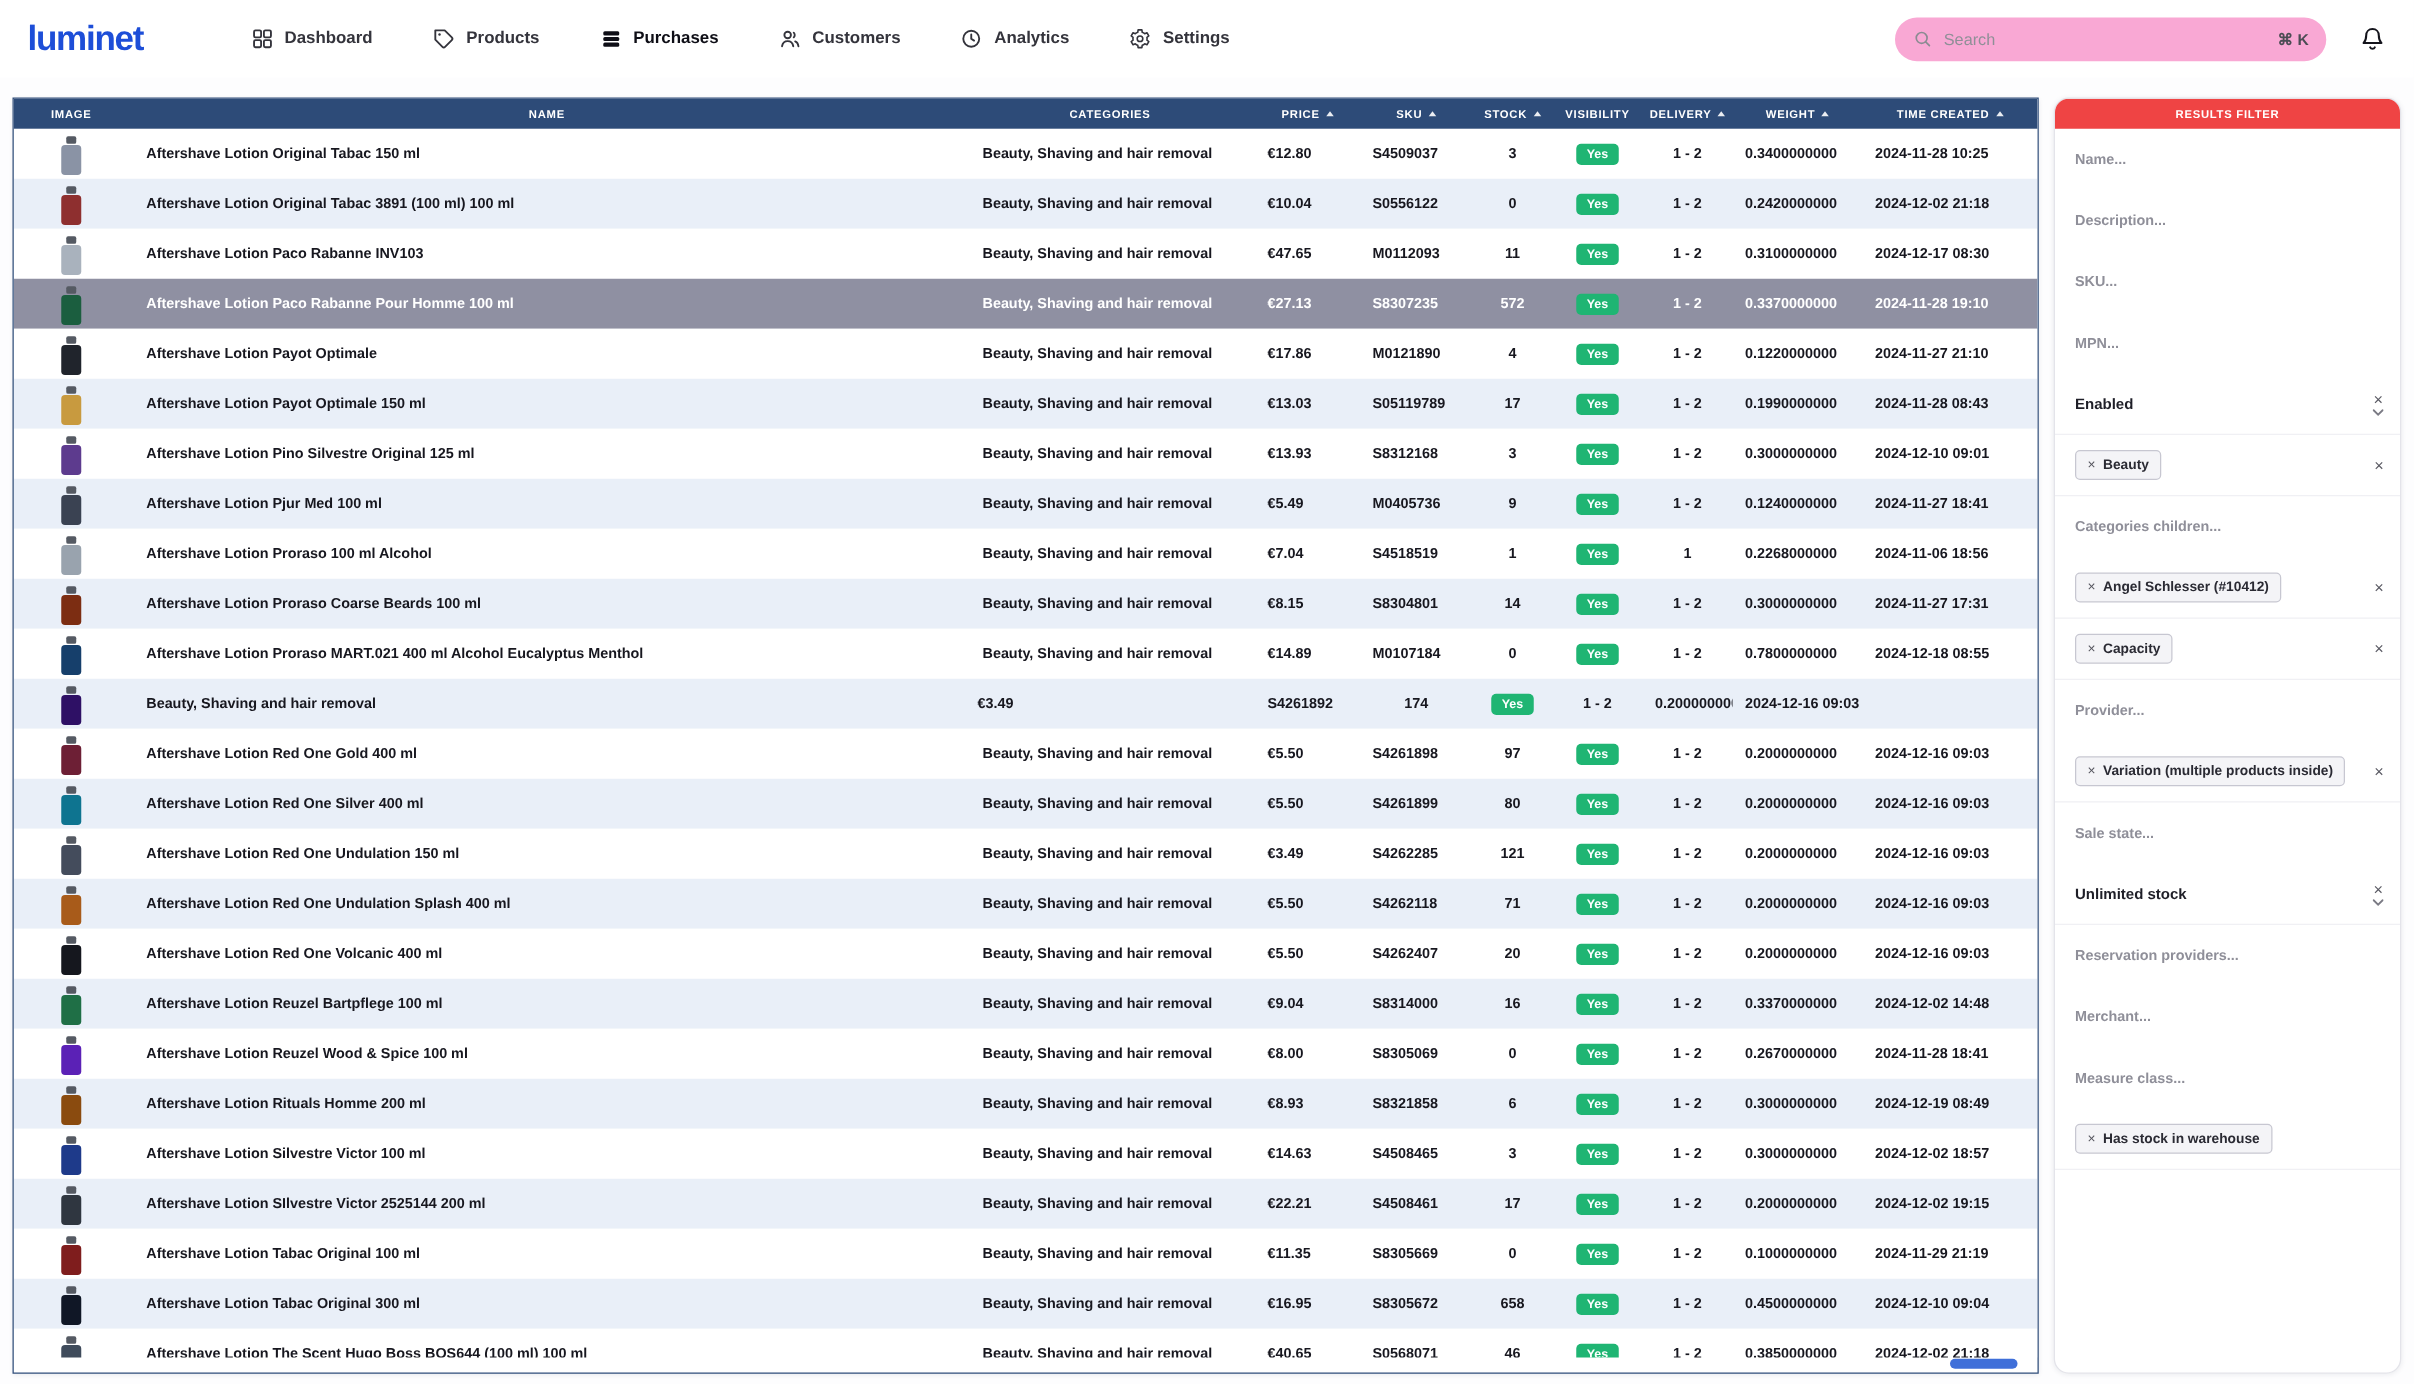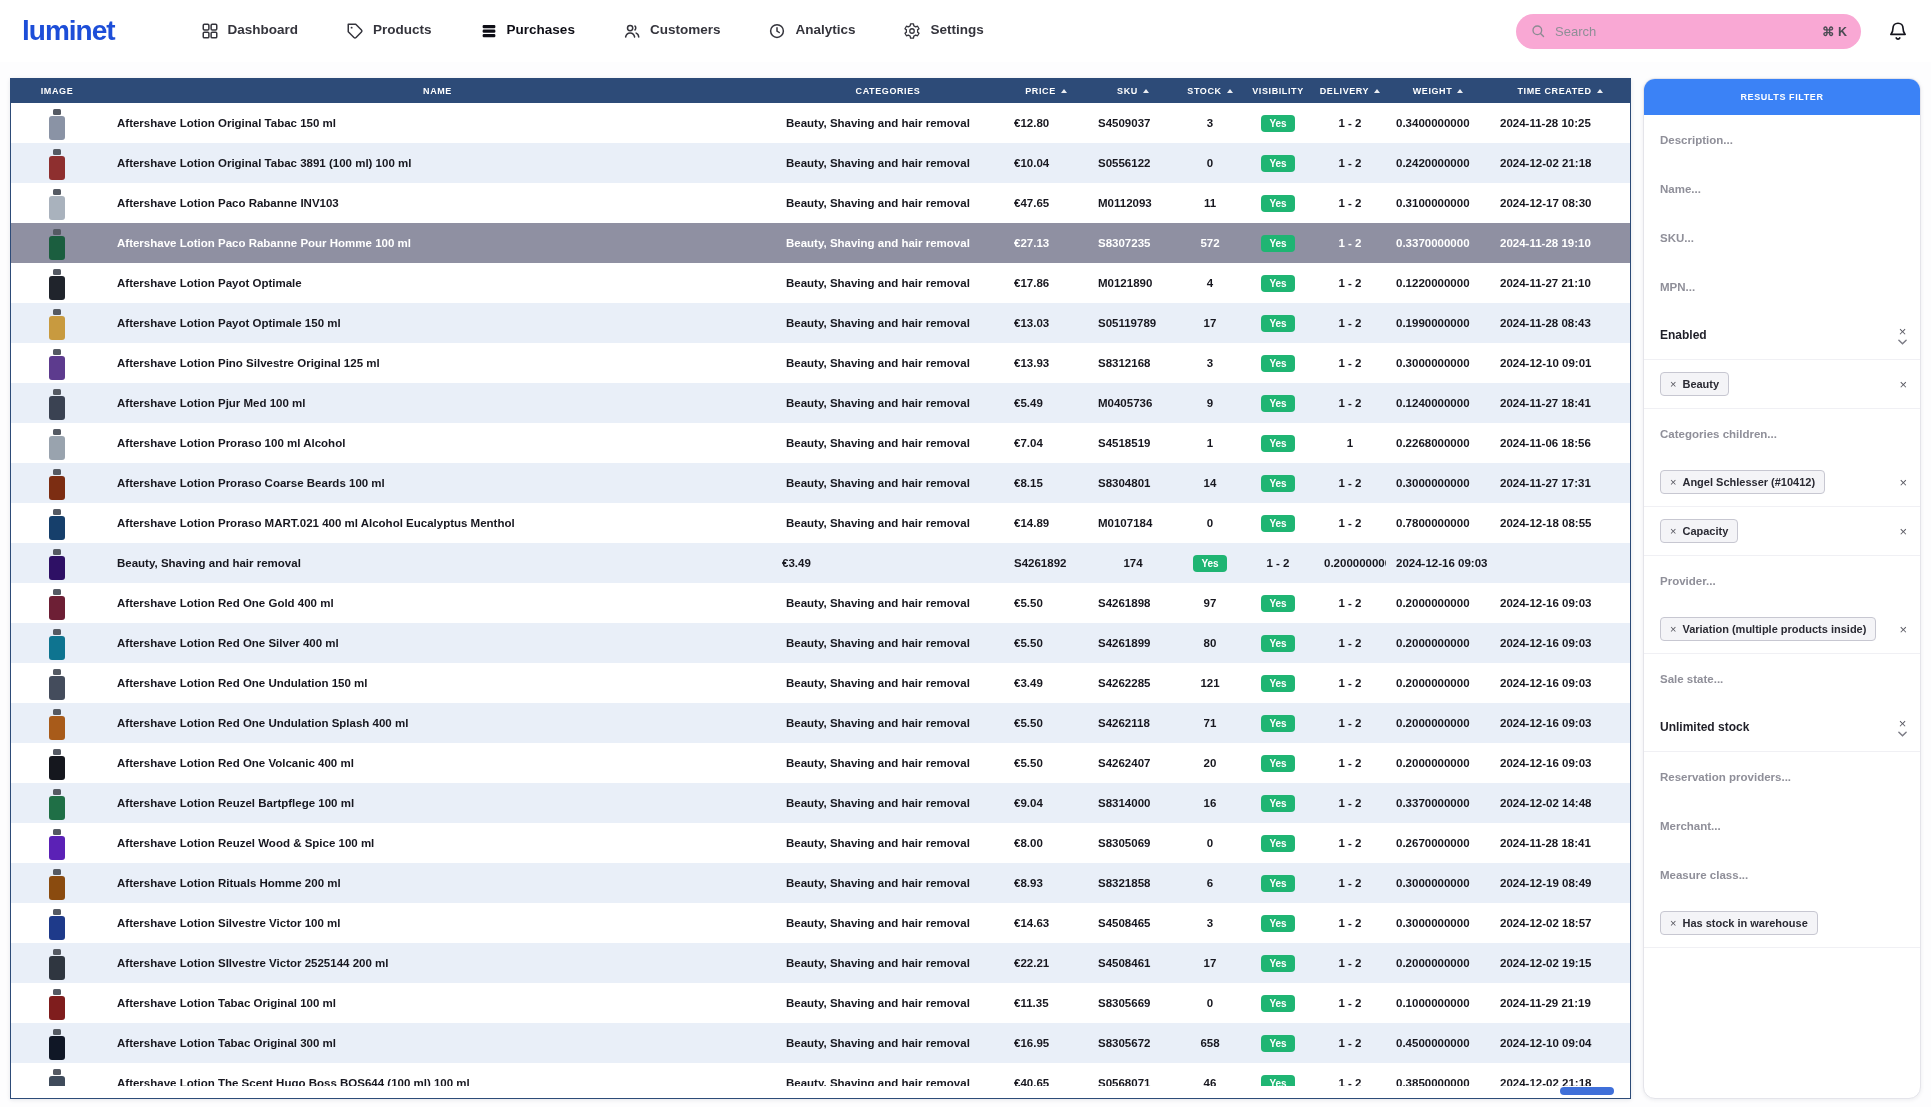--- a/index.html
+++ b/index.html
@@ -42,21 +42,21 @@
   .c-stock,.c-vis,.c-del { justify-content:center; }
   .badge { display:inline-block; min-width:32px; padding:3px 8px; border-radius:4px; background:#1fb573; color:#fff; font-size:10px; font-weight:700; text-align:center; line-height:1.1; }
   .thumb { width:30px; height:34px; display:flex; flex-direction:column; align-items:center; justify-content:flex-end; }
   .thumb .cap { width:8px; height:6px; background:#555a63; border-radius:1.5px; }
   .thumb .bod { width:16px; height:24px; border-radius:3px; margin-top:1px; }
   .hscroll { position:absolute; left:0; right:0; bottom:0; height:14px; }
   .hthumb { position:absolute; right:16px; bottom:3px; width:54px; height:8px; border-radius:4px; background:#3f6fd9; cursor:grab; }
 
   
   .filter-panel { width:278px; height:1021px; border:1px solid #e4e4ea; border-radius:12px; overflow:hidden; background:#fff; box-shadow:0 1px 4px rgba(20,30,60,.07); }
-  .filter-head { height:36px; background:#3b82f6; color:#fff; display:flex; align-items:center; justify-content:center; font-size:9px; font-weight:700; letter-spacing:.6px; }
+  .filter-head { height:24px; background:#ef4444; color:#fff; display:flex; align-items:center; justify-content:center; font-size:9px; font-weight:700; letter-spacing:.6px; }
   .f-row { min-height:49px; padding:0 16px; display:flex; align-items:center; border-bottom:1px solid #f0f0f4; position:relative; }
   .f-input { border:none; outline:none; background:transparent; width:100%; font-family:inherit; font-size:11.5px; font-weight:600; color:#2a2a33; }
   .f-input::placeholder { color:#8f8f99; }
   .f-value { font-size:12px; font-weight:700; color:#1f1f28; cursor:pointer; }
   .f-chipwrap { display:flex; flex-wrap:wrap; gap:6px; padding:8px 26px 8px 0; }
   .chip { display:inline-flex; align-items:center; gap:6px; border:1px solid #c7c7d1; background:#f4f4f7; border-radius:4px; padding:5px 9px; font-size:11px; font-weight:700; color:#2a2a33; cursor:pointer; white-space:nowrap; }
   .chip-x { color:#55555e; font-size:11px; font-weight:400; }
   .f-ctrl { position:absolute; right:13px; top:50%; transform:translateY(-50%); display:flex; flex-direction:column; align-items:center; line-height:1; color:#5b5b64; }
   .clear { font-size:13px; cursor:pointer; }
   .chev { margin-top:1px; display:flex; cursor:pointer; }
@@ -668,24 +668,24 @@
         <span class="hthumb"></span>
       </div>
     </section>
 
     <aside class="filter-panel">
       <div class="filter-head">
         <span>RESULTS FILTER</span>
       </div>
       <div class="filter-fields">
           <div class="f-row f-input">
+            <input class="f-input" placeholder="Name..." style="">
+          </div>
+          <div class="f-row f-input">
             <input class="f-input" placeholder="Description..." style="">
-          </div>
-          <div class="f-row f-input">
-            <input class="f-input" placeholder="Name..." style="">
           </div>
           <div class="f-row f-input">
             <input class="f-input" placeholder="SKU..." style="">
           </div>
           <div class="f-row f-input">
             <input class="f-input" placeholder="MPN..." style="">
           </div>
           <div class="f-row f-select">
             <span class="f-value">Enabled</span>
             <span class="f-ctrl">

